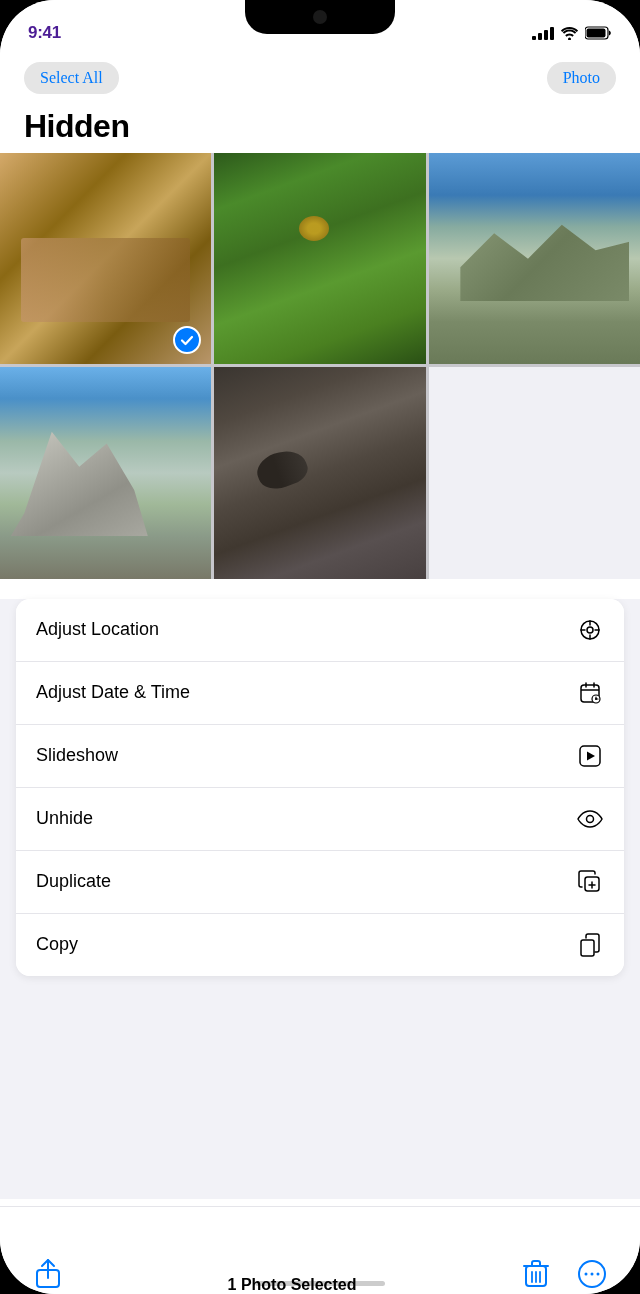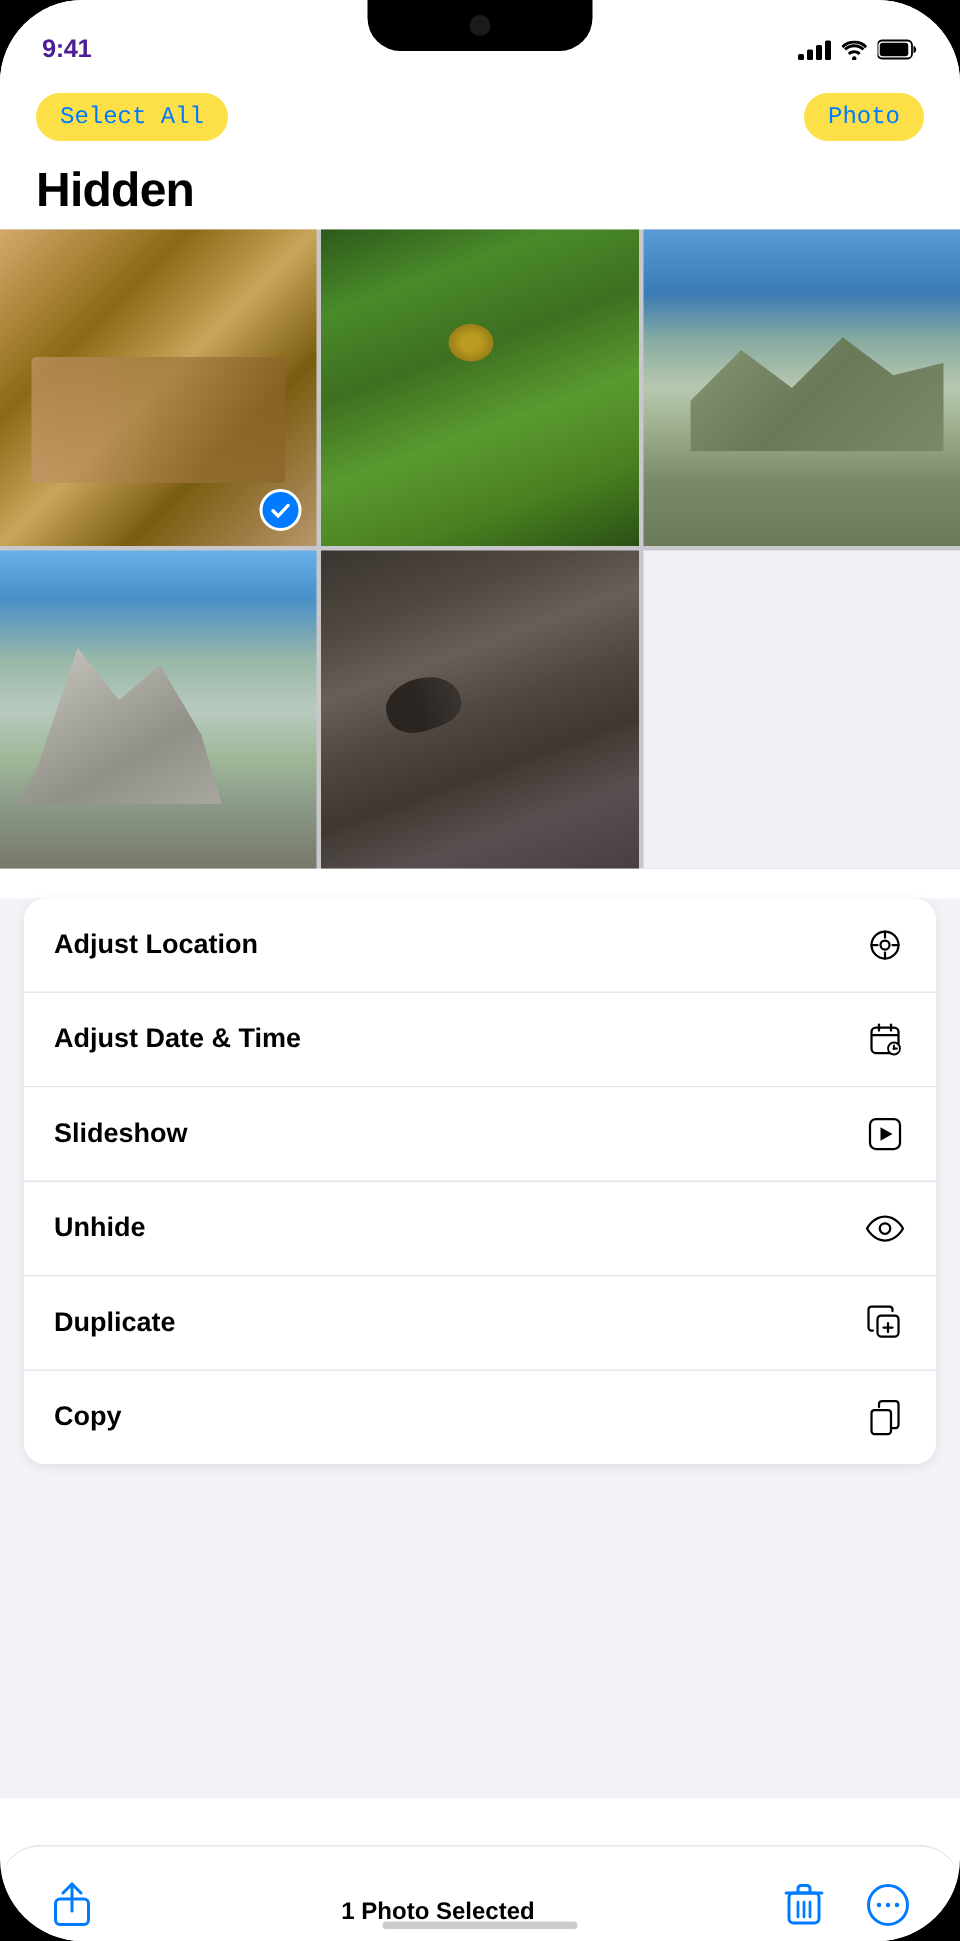--- a/index.html
+++ b/index.html
@@ -77,28 +77,28 @@
     .nav-bar {
       width: 100%;
       padding: 8px 24px 10px;
       background: #fff;
       display: flex;
       align-items: center;
       justify-content: space-between;
     }
 
     .nav-button {
-      background: #fde047;
+      background: #e5e5e5;
       border: none;
       border-radius: 20px;
       padding: 7px 16px;
       font-size: 16px;
       color: #007AFF;
       cursor: pointer;
-      font-family: Liberation Mono, monospace;
+      font-family: Liberation Serif, serif;
     }
 
     
     .page-title {
       padding: 4px 24px 8px;
       background: #fff;
     }
 
     .page-title h1 {
       font-size: 32px;
@@ -247,46 +247,45 @@
       background: #fff;
     }
 
     .menu-item:last-child {
       border-bottom: none;
     }
 
     .menu-item-label {
       font-size: 18px;
       color: #000;
-      font-weight: 700;
+      font-weight: 400;
     }
 
     .menu-item-icon {
       width: 28px;
       height: 28px;
       display: flex;
       align-items: center;
       justify-content: center;
       color: #000;
     }
 
     
     .bottom-toolbar {
       position: absolute;
       bottom: 0;
       left: 0;
       right: 0;
-      height: 64px;
+      height: 88px;
       background: #fff;
       border-top: 1px solid #e5e5ea;
       display: flex;
-      align-items: center;
+      align-items: flex-end;
       justify-content: space-between;
       padding: 14px 28px 0;
-      border-radius: 27px;
     }
 
     .toolbar-btn {
       width: 40px;
       height: 40px;
       display: flex;
       align-items: center;
       justify-content: center;
       cursor: pointer;
       color: #007AFF;

